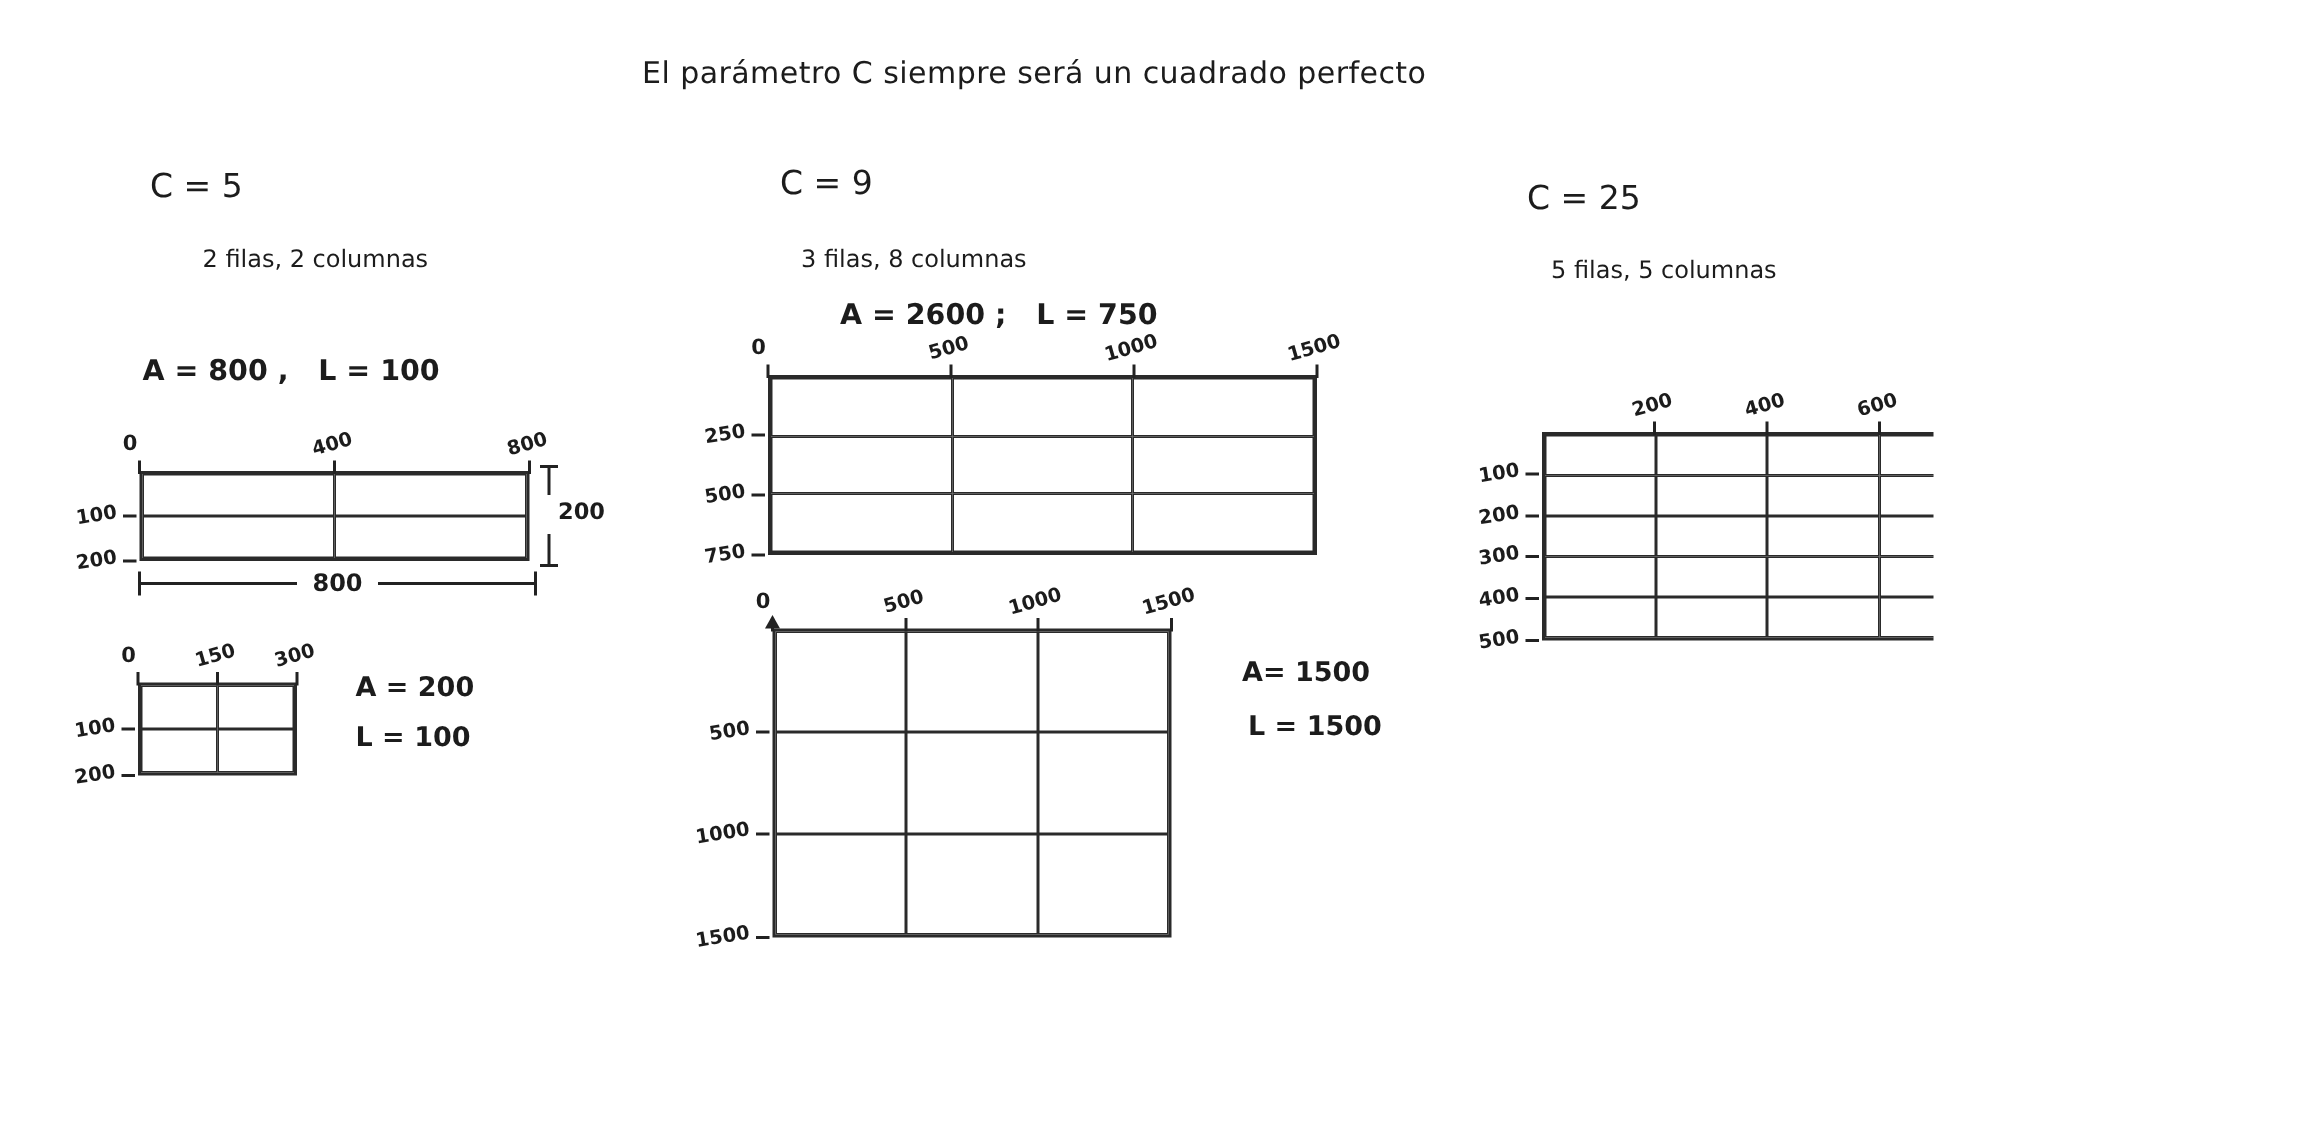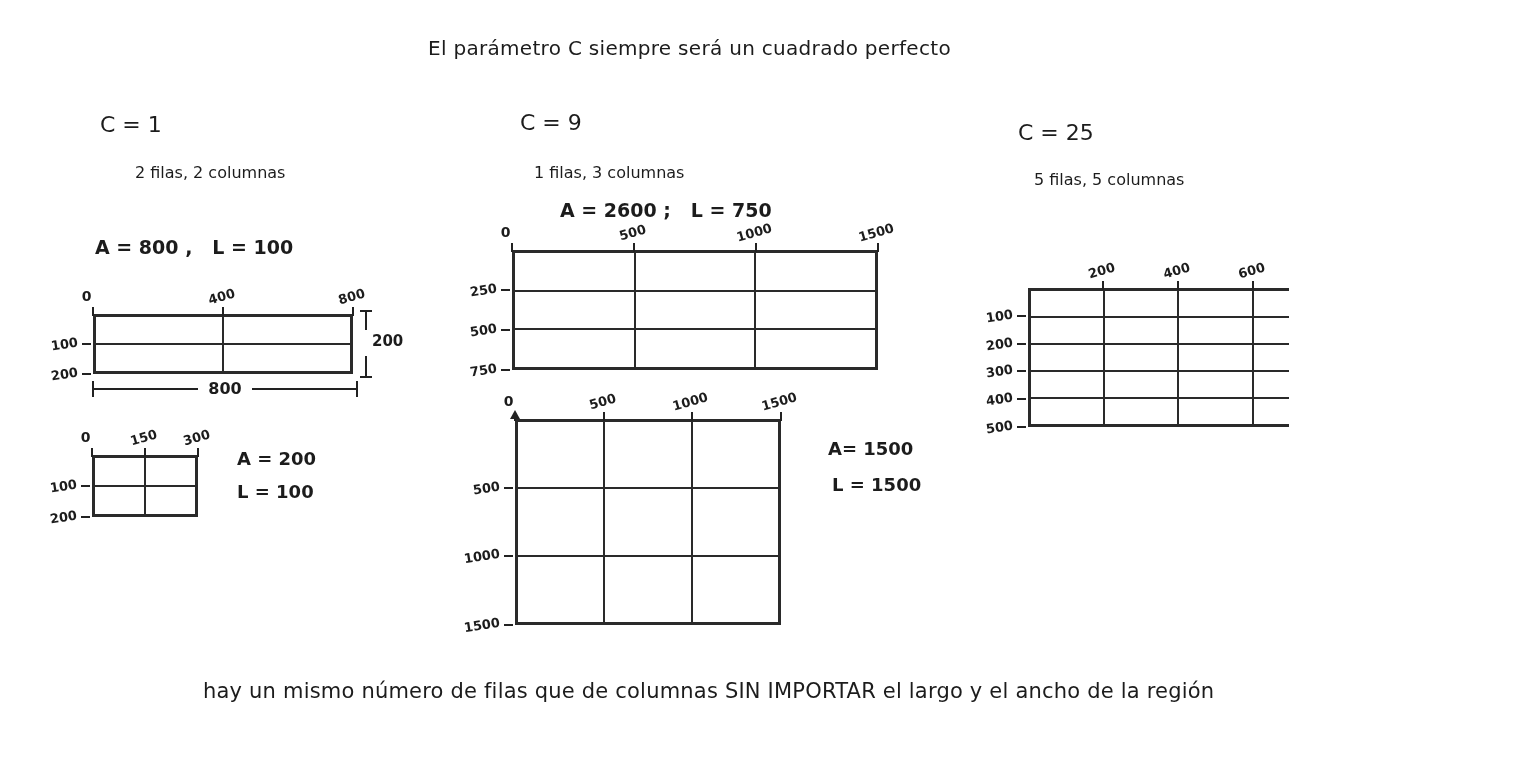--- a/index.html
+++ b/index.html
@@ -39,21 +39,21 @@
   .dim-h .hline{flex:1;height:2px;background:#222;}
   .dim-h .dim-label-inline{padding:0 10px;font-size:16px;font-weight:bold;transform:translateY(-1px);}
 </style>
 </head>
 <body>
 
 <div class="canvas">
 
   <div class="title" style="left:428px;top:36px">El parámetro C siempre será un cuadrado perfecto</div>
 
-  <div class="heading" style="left:100px;top:112px">C = 1</div>
+  <div class="heading" style="left:100px;top:112px">C = 5</div>
   <div class="subheading" style="left:135px;top:163px">2 filas, 2 columnas</div>
   <div class="params" style="left:95px;top:236px">A = 800 ,   L = 100</div>
 
   <div class="grid" style="left:93px;top:314px;width:260px;height:60px">
       <div class="gridbox" style="grid-template: repeat(2, 1fr) / repeat(2, 1fr);">
         <div class="cell"></div>
         <div class="cell"></div>
         <div class="cell"></div>
         <div class="cell"></div>
       </div>
@@ -96,21 +96,21 @@
       <div class="toplbl" style="left: 100%;">300</div>
       <div class="tickh" style="top: calc(50% - 1px);"></div>
       <div class="leftlbl" style="top: 50%;">100</div>
       <div class="tickh" style="top: calc(100% - 1px);"></div>
       <div class="leftlbl" style="top: 100%;">200</div>
     </div>
   <div class="side-text" style="left:237px;top:448px">A = 200</div>
   <div class="side-text" style="left:237px;top:481px">L = 100</div>
 
   <div class="heading" style="left:520px;top:110px">C = 9</div>
-  <div class="subheading" style="left:534px;top:163px">1 filas, 3 columnas</div>
+  <div class="subheading" style="left:534px;top:163px">3 filas, 8 columnas</div>
   <div class="params" style="left:560px;top:199px">A = 2600 ;   L = 750</div>
 
   <div class="grid" style="left:512px;top:250px;width:366px;height:120px">
       <div class="gridbox" style="grid-template: repeat(3, 1fr) / repeat(3, 1fr);">
         <div class="cell"></div>
         <div class="cell"></div>
         <div class="cell"></div>
         <div class="cell"></div>
         <div class="cell"></div>
         <div class="cell"></div>
@@ -210,15 +210,14 @@
       <div class="tickh" style="top: calc(40% - 1px);"></div>
       <div class="leftlbl" style="top: 40%;">200</div>
       <div class="tickh" style="top: calc(60% - 1px);"></div>
       <div class="leftlbl" style="top: 60%;">300</div>
       <div class="tickh" style="top: calc(80% - 1px);"></div>
       <div class="leftlbl" style="top: 80%;">400</div>
       <div class="tickh" style="top: calc(100% - 1px);"></div>
       <div class="leftlbl" style="top: 100%;">500</div>
     </div>
 
-  <div class="footer-line" style="left:203px;top:679px">hay un mismo número de filas que de columnas SIN IMPORTAR el largo y el ancho de la región</div>
 
 </div>
 
 </body></html>

